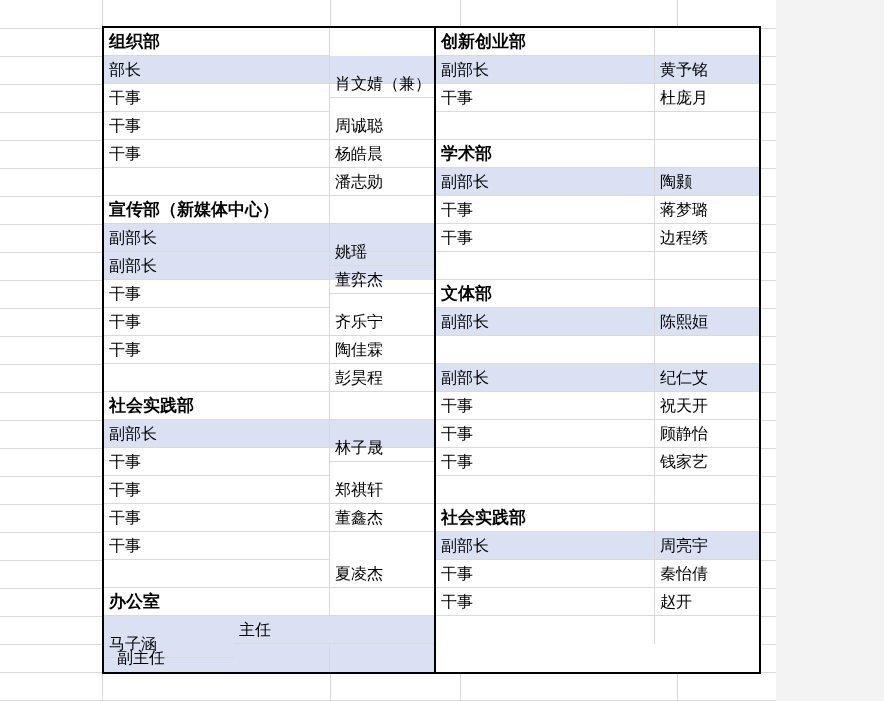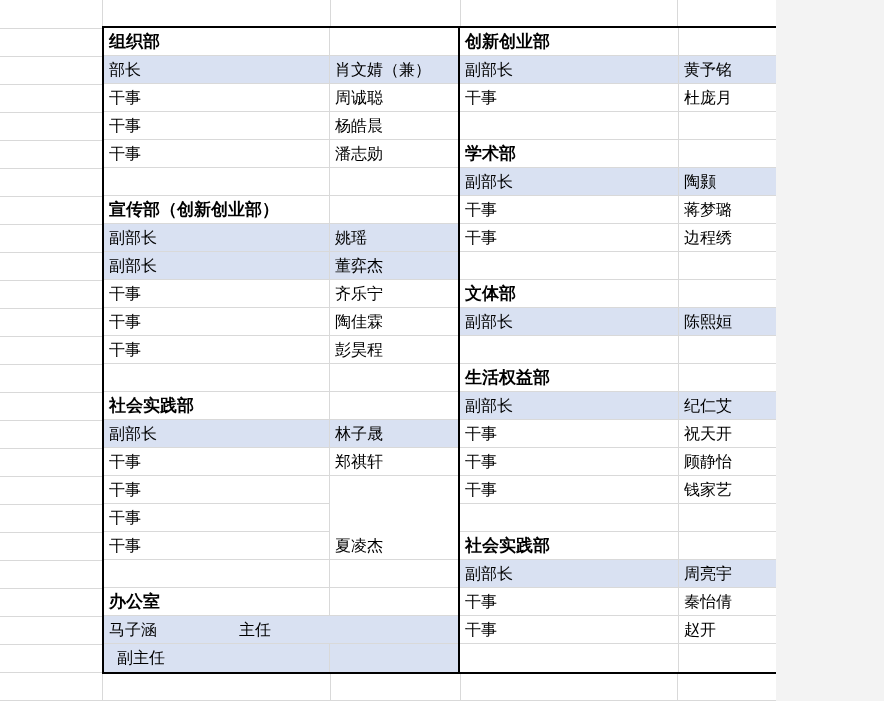--- a/index.html
+++ b/index.html
@@ -23,21 +23,21 @@
   }
   .block{
     position:absolute;
     top:26px;
     height:644px;
     background:#ffffff;
     border:2px solid var(--border-color,#000);
     box-sizing:content-box;
   }
   #left-block{left:102px;width:356px;border-right:none;}
-  #right-block{left:458px;width:323px;font-family:Liberation Serif, serif;}
+  #right-block{left:434px;width:323px;font-family:Liberation Serif, serif;}
   .row{
     display:flex;
     height:28px;
     box-sizing:border-box;
   }
   .row.highlight{background:var(--highlight-color,#d9e1f2);align-items:center;}
   .cell{
     box-sizing:border-box;
     height:28px;
     line-height:27px;
@@ -49,21 +49,21 @@
     border-right:1px solid var(--grid-color,#d9d9d9);
     border-bottom:1px solid var(--grid-color,#d9d9d9);
   }
   .cell.name{border-right:none;}
   .row:last-child .cell{border-bottom:none;padding-left:13px;}
   .row.header .cell.label{
     font-weight:700;
     font-size:17px;
   }
   #left-block .cell.label{width:226px;}
-  #left-block .cell.name{width:130px;}
+  #left-block .cell.name{width:130px;margin-top:28px;}
   #right-block .cell.label{width:219px;}
   #right-block .cell.name{width:104px;}
 </style>
 </head>
 <body>
 
 <div id="canvas">
   <div id="grid-layer">
       <div class="gridline-h" style="top: 28px;"></div>
       <div class="gridline-h" style="top: 56px;"></div>
@@ -115,21 +115,21 @@
       </div>
       <div class="row">
         <div class="cell label">干事</div>
         <div class="cell name">潘志勋</div>
       </div>
       <div class="row">
         <div class="cell label"></div>
         <div class="cell name"></div>
       </div>
       <div class="row header">
-        <div class="cell label">宣传部（创新创业部）</div>
+        <div class="cell label">宣传部（新媒体中心）</div>
         <div class="cell name"></div>
       </div>
       <div class="row highlight">
         <div class="cell label">副部长</div>
         <div class="cell name">姚瑶</div>
       </div>
       <div class="row highlight">
         <div class="cell label">副部长</div>
         <div class="cell name">董弈杰</div>
       </div>
@@ -156,20 +156,21 @@
       <div class="row highlight">
         <div class="cell label">副部长</div>
         <div class="cell name">林子晟</div>
       </div>
       <div class="row">
         <div class="cell label">干事</div>
         <div class="cell name">郑祺轩</div>
       </div>
       <div class="row">
         <div class="cell label">干事</div>
+        <div class="cell name">董鑫杰</div>
       </div>
       <div class="row">
         <div class="cell label">干事</div>
       </div>
       <div class="row">
         <div class="cell label">干事</div>
         <div class="cell name">夏凌杰</div>
       </div>
       <div class="row">
         <div class="cell label"></div>
@@ -227,24 +228,20 @@
       <div class="row header">
         <div class="cell label">文体部</div>
         <div class="cell name"></div>
       </div>
       <div class="row highlight">
         <div class="cell label">副部长</div>
         <div class="cell name">陈熙姮</div>
       </div>
       <div class="row">
         <div class="cell label"></div>
-        <div class="cell name"></div>
-      </div>
-      <div class="row header">
-        <div class="cell label">生活权益部</div>
         <div class="cell name"></div>
       </div>
       <div class="row highlight">
         <div class="cell label">副部长</div>
         <div class="cell name">纪仁艾</div>
       </div>
       <div class="row">
         <div class="cell label">干事</div>
         <div class="cell name">祝天开</div>
       </div>

